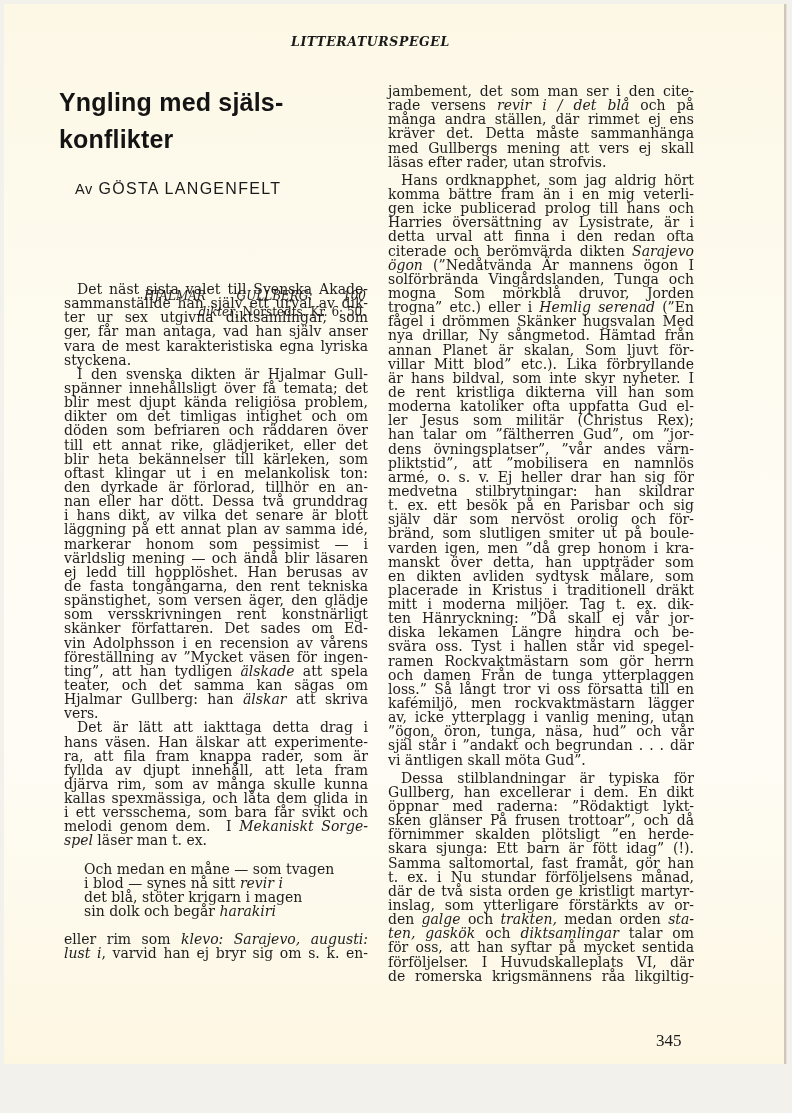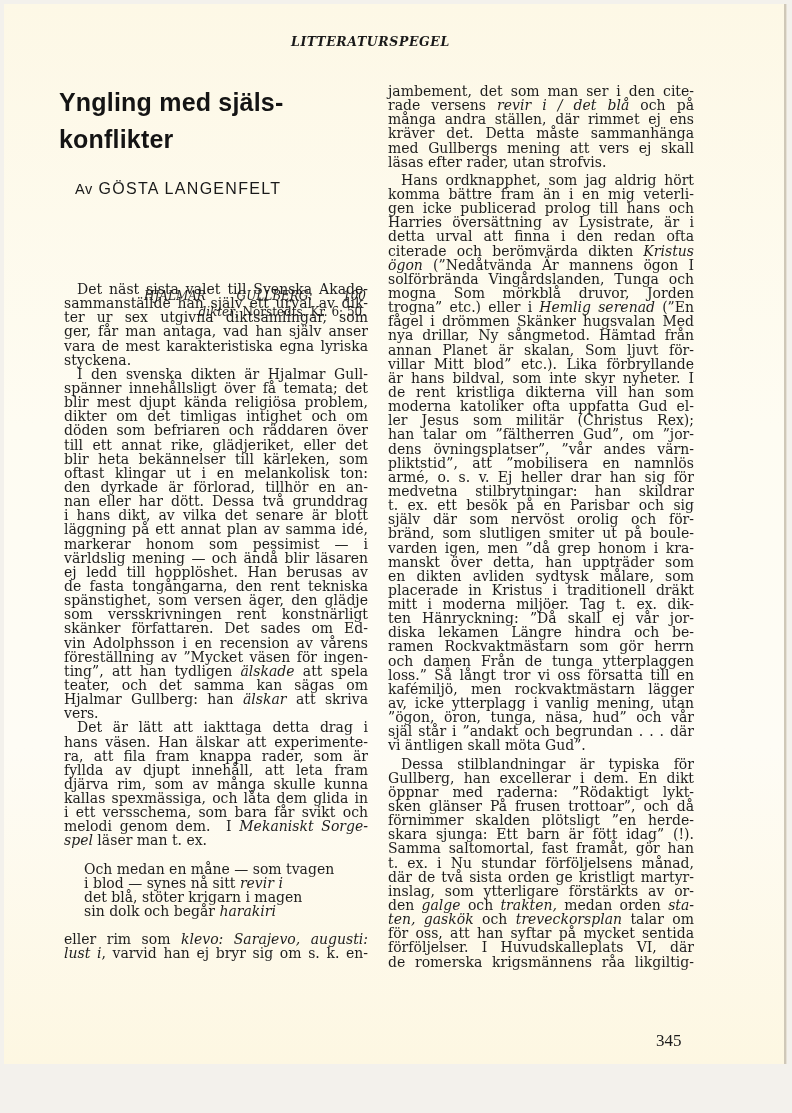--- a/index.html
+++ b/index.html
@@ -210,21 +210,21 @@
       <span class="line">med Gullbergs mening att vers ej skall</span>
       <span class="line last">läsas efter rader, utan strofvis.</span>
     </div>
     <span class="gap"></span>
     <div>
       <span class="line indent">Hans ordknapphet, som jag aldrig hört</span>
       <span class="line">komma bättre fram än i en mig veterli-</span>
       <span class="line">gen icke publicerad prolog till hans och</span>
       <span class="line">Harries översättning av Lysistrate, är i</span>
       <span class="line">detta urval att finna i den redan ofta</span>
-      <span class="line"><span class="seg">citerade och berömvärda dikten </span><i class="seg">Kristus</i></span>
+      <span class="line"><span class="seg">citerade och berömvärda dikten </span><i class="seg">Sarajevo</i></span>
       <span class="line"><i class="seg">ögon</i><span class="seg"> (”Nedåtvända Är mannens ögon I</span></span>
       <span class="line">solförbrända Vingårdslanden, Tunga och</span>
       <span class="line">mogna Som mörkblå druvor, Jorden</span>
       <span class="line"><span class="seg">trogna” etc.) eller i </span><i class="seg">Hemlig serenad</i><span class="seg"> (”En</span></span>
       <span class="line">fågel i drömmen Skänker hugsvalan Med</span>
       <span class="line">nya drillar, Ny sångmetod. Hämtad från</span>
       <span class="line">annan Planet är skalan, Som ljuvt för-</span>
       <span class="line">villar Mitt blod” etc.).  Lika förbryllande</span>
       <span class="line">är hans bildval, som inte skyr nyheter. I</span>
       <span class="line">de rent kristliga dikterna vill han som</span>
@@ -238,20 +238,21 @@
       <span class="line">t. ex. ett besök på en Parisbar och sig</span>
       <span class="line">själv där som nervöst orolig och för-</span>
       <span class="line">bränd, som slutligen smiter ut på boule-</span>
       <span class="line">varden igen, men ”då grep honom i kra-</span>
       <span class="line">manskt över detta, han uppträder som</span>
       <span class="line">en dikten avliden sydtysk målare, som</span>
       <span class="line">placerade in Kristus i traditionell dräkt</span>
       <span class="line">mitt i moderna miljöer.  Tag t. ex. dik-</span>
       <span class="line">ten Hänryckning: ”Då skall ej vår jor-</span>
       <span class="line">diska lekamen Längre hindra och be-</span>
+      <span class="line">svära oss. Tyst i hallen står vid spegel-</span>
       <span class="line">ramen Rockvaktmästarn som gör herrn</span>
       <span class="line">och damen Från de tunga ytterplaggen</span>
       <span class="line">loss.”  Så långt tror vi oss försatta till en</span>
       <span class="line">kafémiljö, men rockvaktmästarn lägger</span>
       <span class="line">av, icke ytterplagg i vanlig mening, utan</span>
       <span class="line">”ögon, öron, tunga, näsa, hud” och vår</span>
       <span class="line">själ står i ”andakt och begrundan . . . där</span>
       <span class="line last">vi äntligen skall möta Gud”.</span>
     </div>
     <span class="gap"></span>
@@ -260,21 +261,21 @@
       <span class="line">Gullberg, han excellerar i dem.  En dikt</span>
       <span class="line">öppnar med raderna:  ”Rödaktigt lykt-</span>
       <span class="line">sken glänser På frusen trottoar”, och då</span>
       <span class="line">förnimmer skalden plötsligt ”en herde-</span>
       <span class="line">skara sjunga:  Ett barn är fött idag” (!).</span>
       <span class="line">Samma saltomortal, fast framåt, gör han</span>
       <span class="line">t. ex. i Nu stundar förföljelsens månad,</span>
       <span class="line">där de två sista orden ge kristligt martyr-</span>
       <span class="line">inslag, som ytterligare förstärkts av or-</span>
       <span class="line"><span class="seg">den </span><i class="seg">galge</i><span class="seg"> och </span><i class="seg">trakten,</i><span class="seg"> medan orden </span><i class="seg">sta-</i></span>
-      <span class="line"><i class="seg">ten, gaskök</i><span class="seg"> och </span><i class="seg">treveckorsplan</i><span class="seg"> talar om</span></span>
+      <span class="line"><i class="seg">ten, gaskök</i><span class="seg"> och </span><i class="seg">diktsamlingar</i><span class="seg"> talar om</span></span>
       <span class="line">för oss, att han syftar på mycket sentida</span>
       <span class="line">förföljelser.  I Huvudskalleplats VI, där</span>
       <span class="line">de romerska krigsmännens råa likgiltig-</span>
     </div>
   </div>
 
   <div class="page-number">345</div>
 </div>
 
 </body></html>

